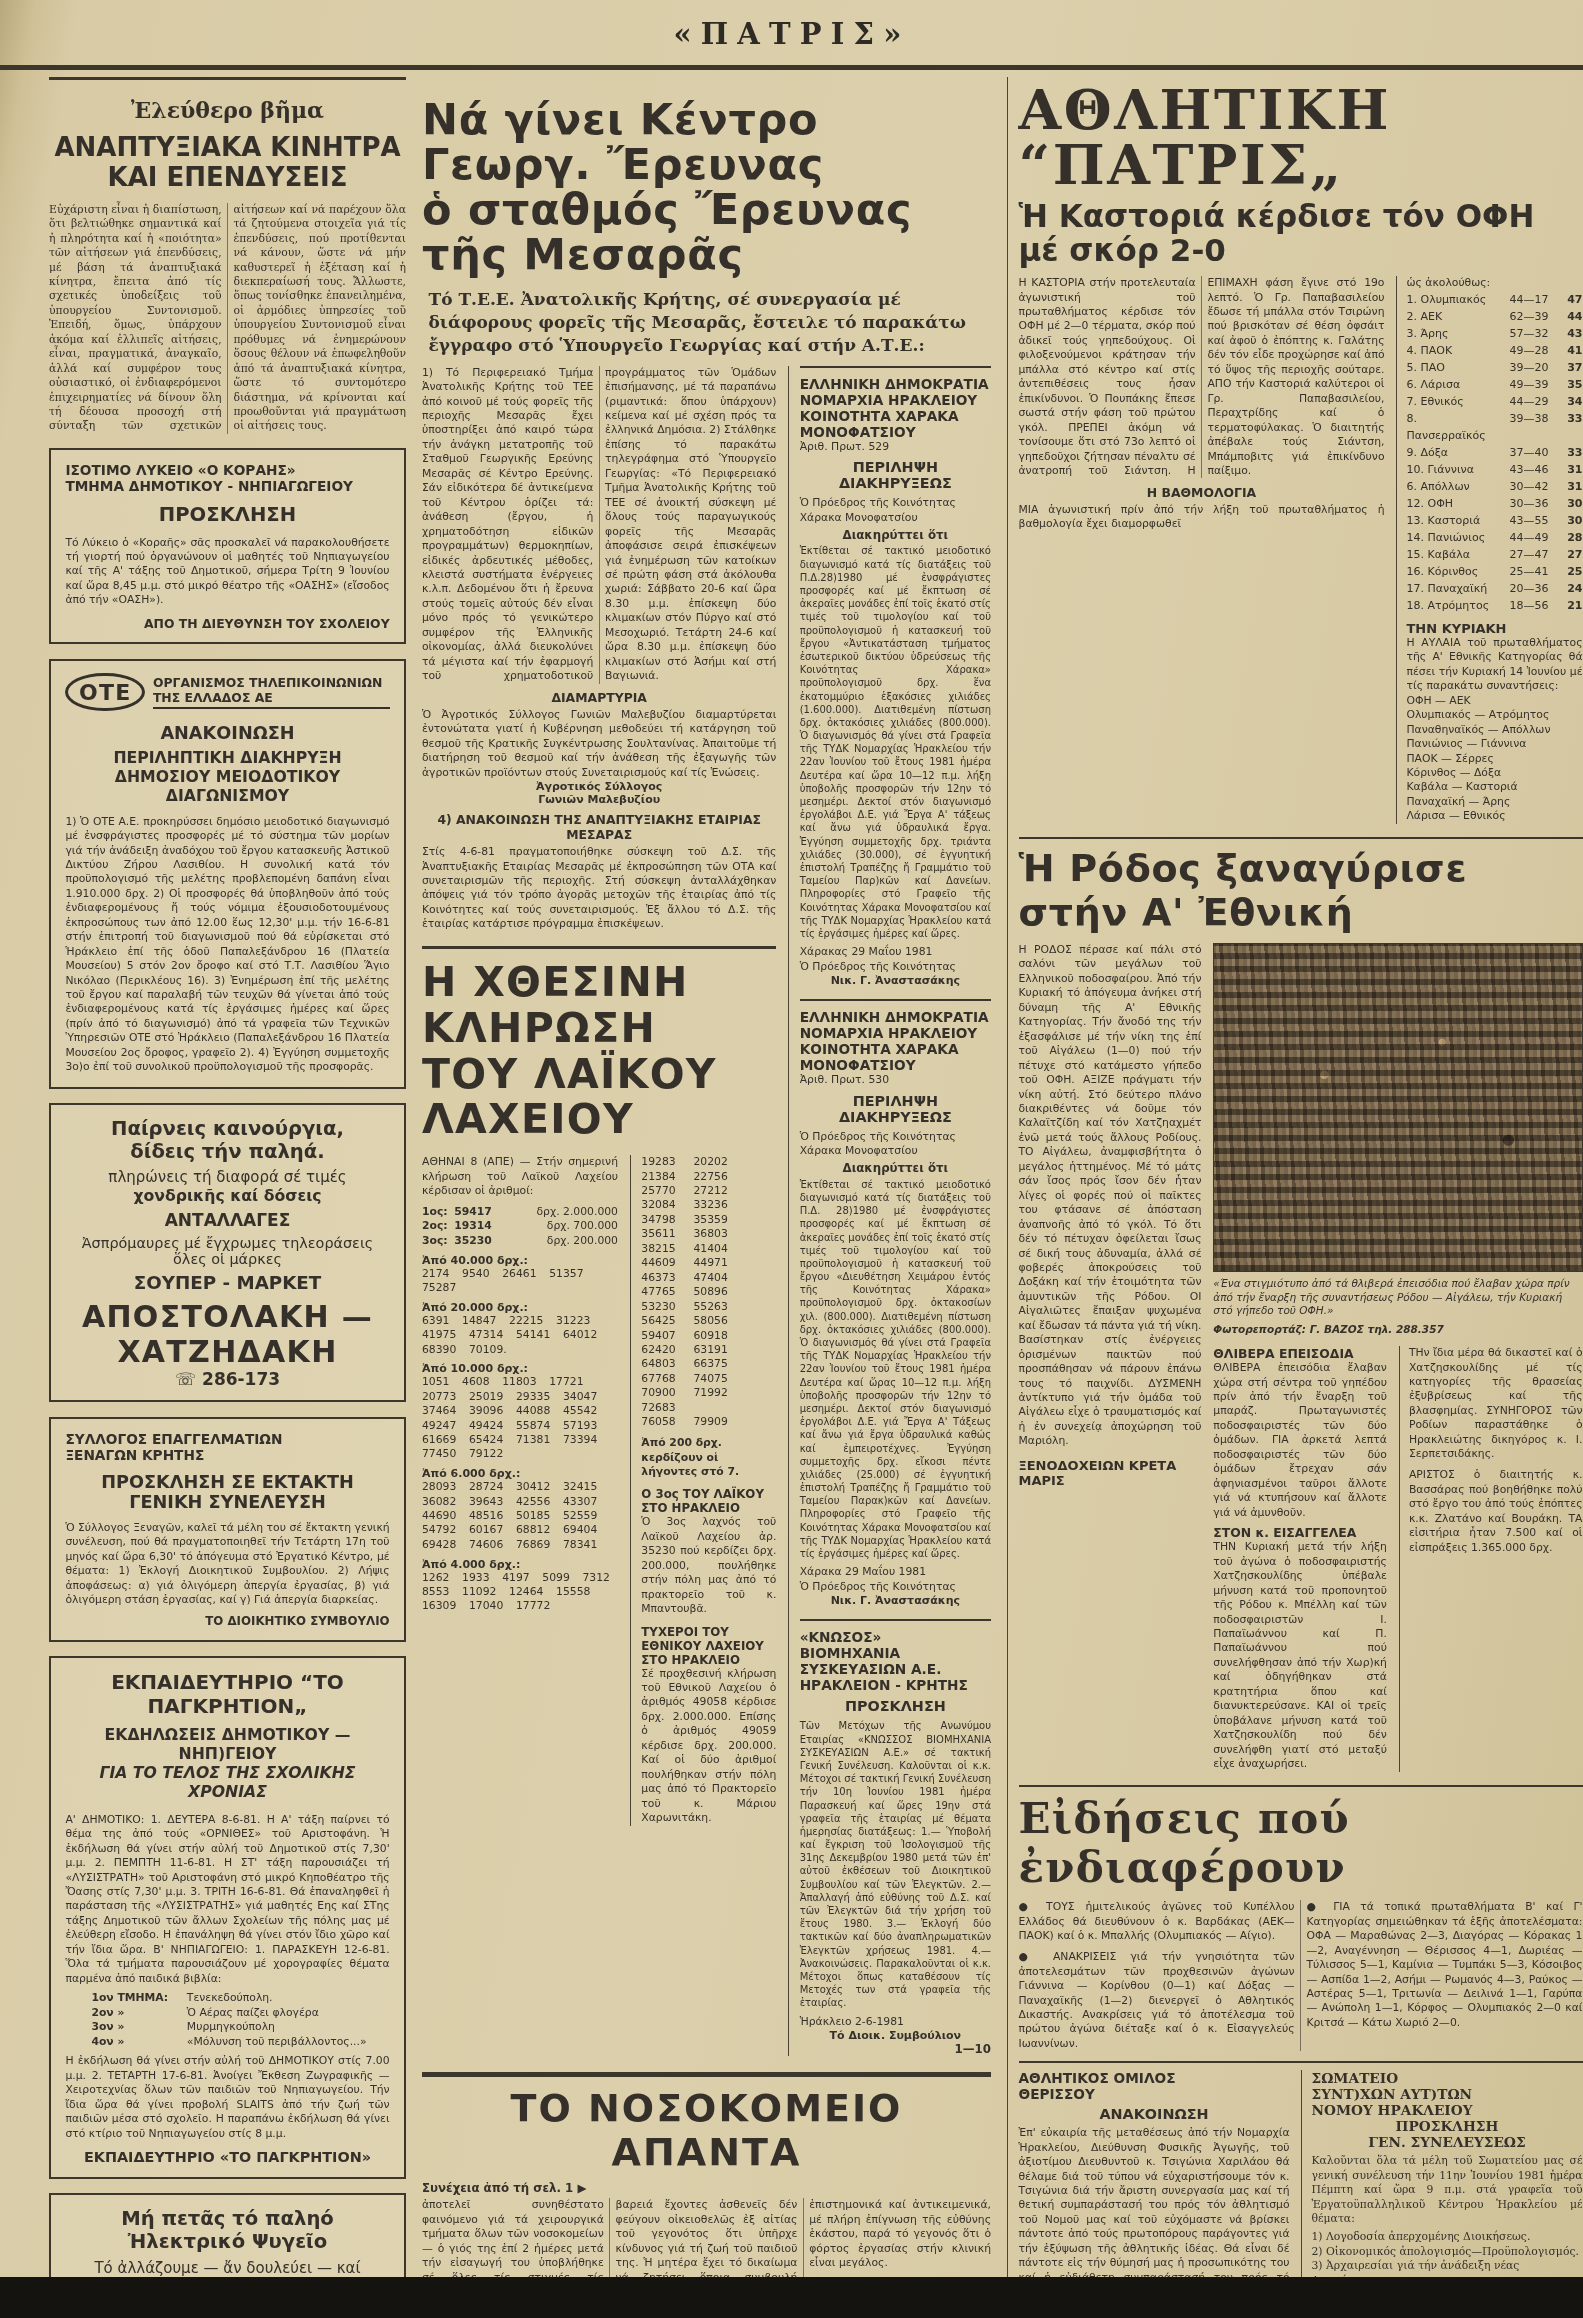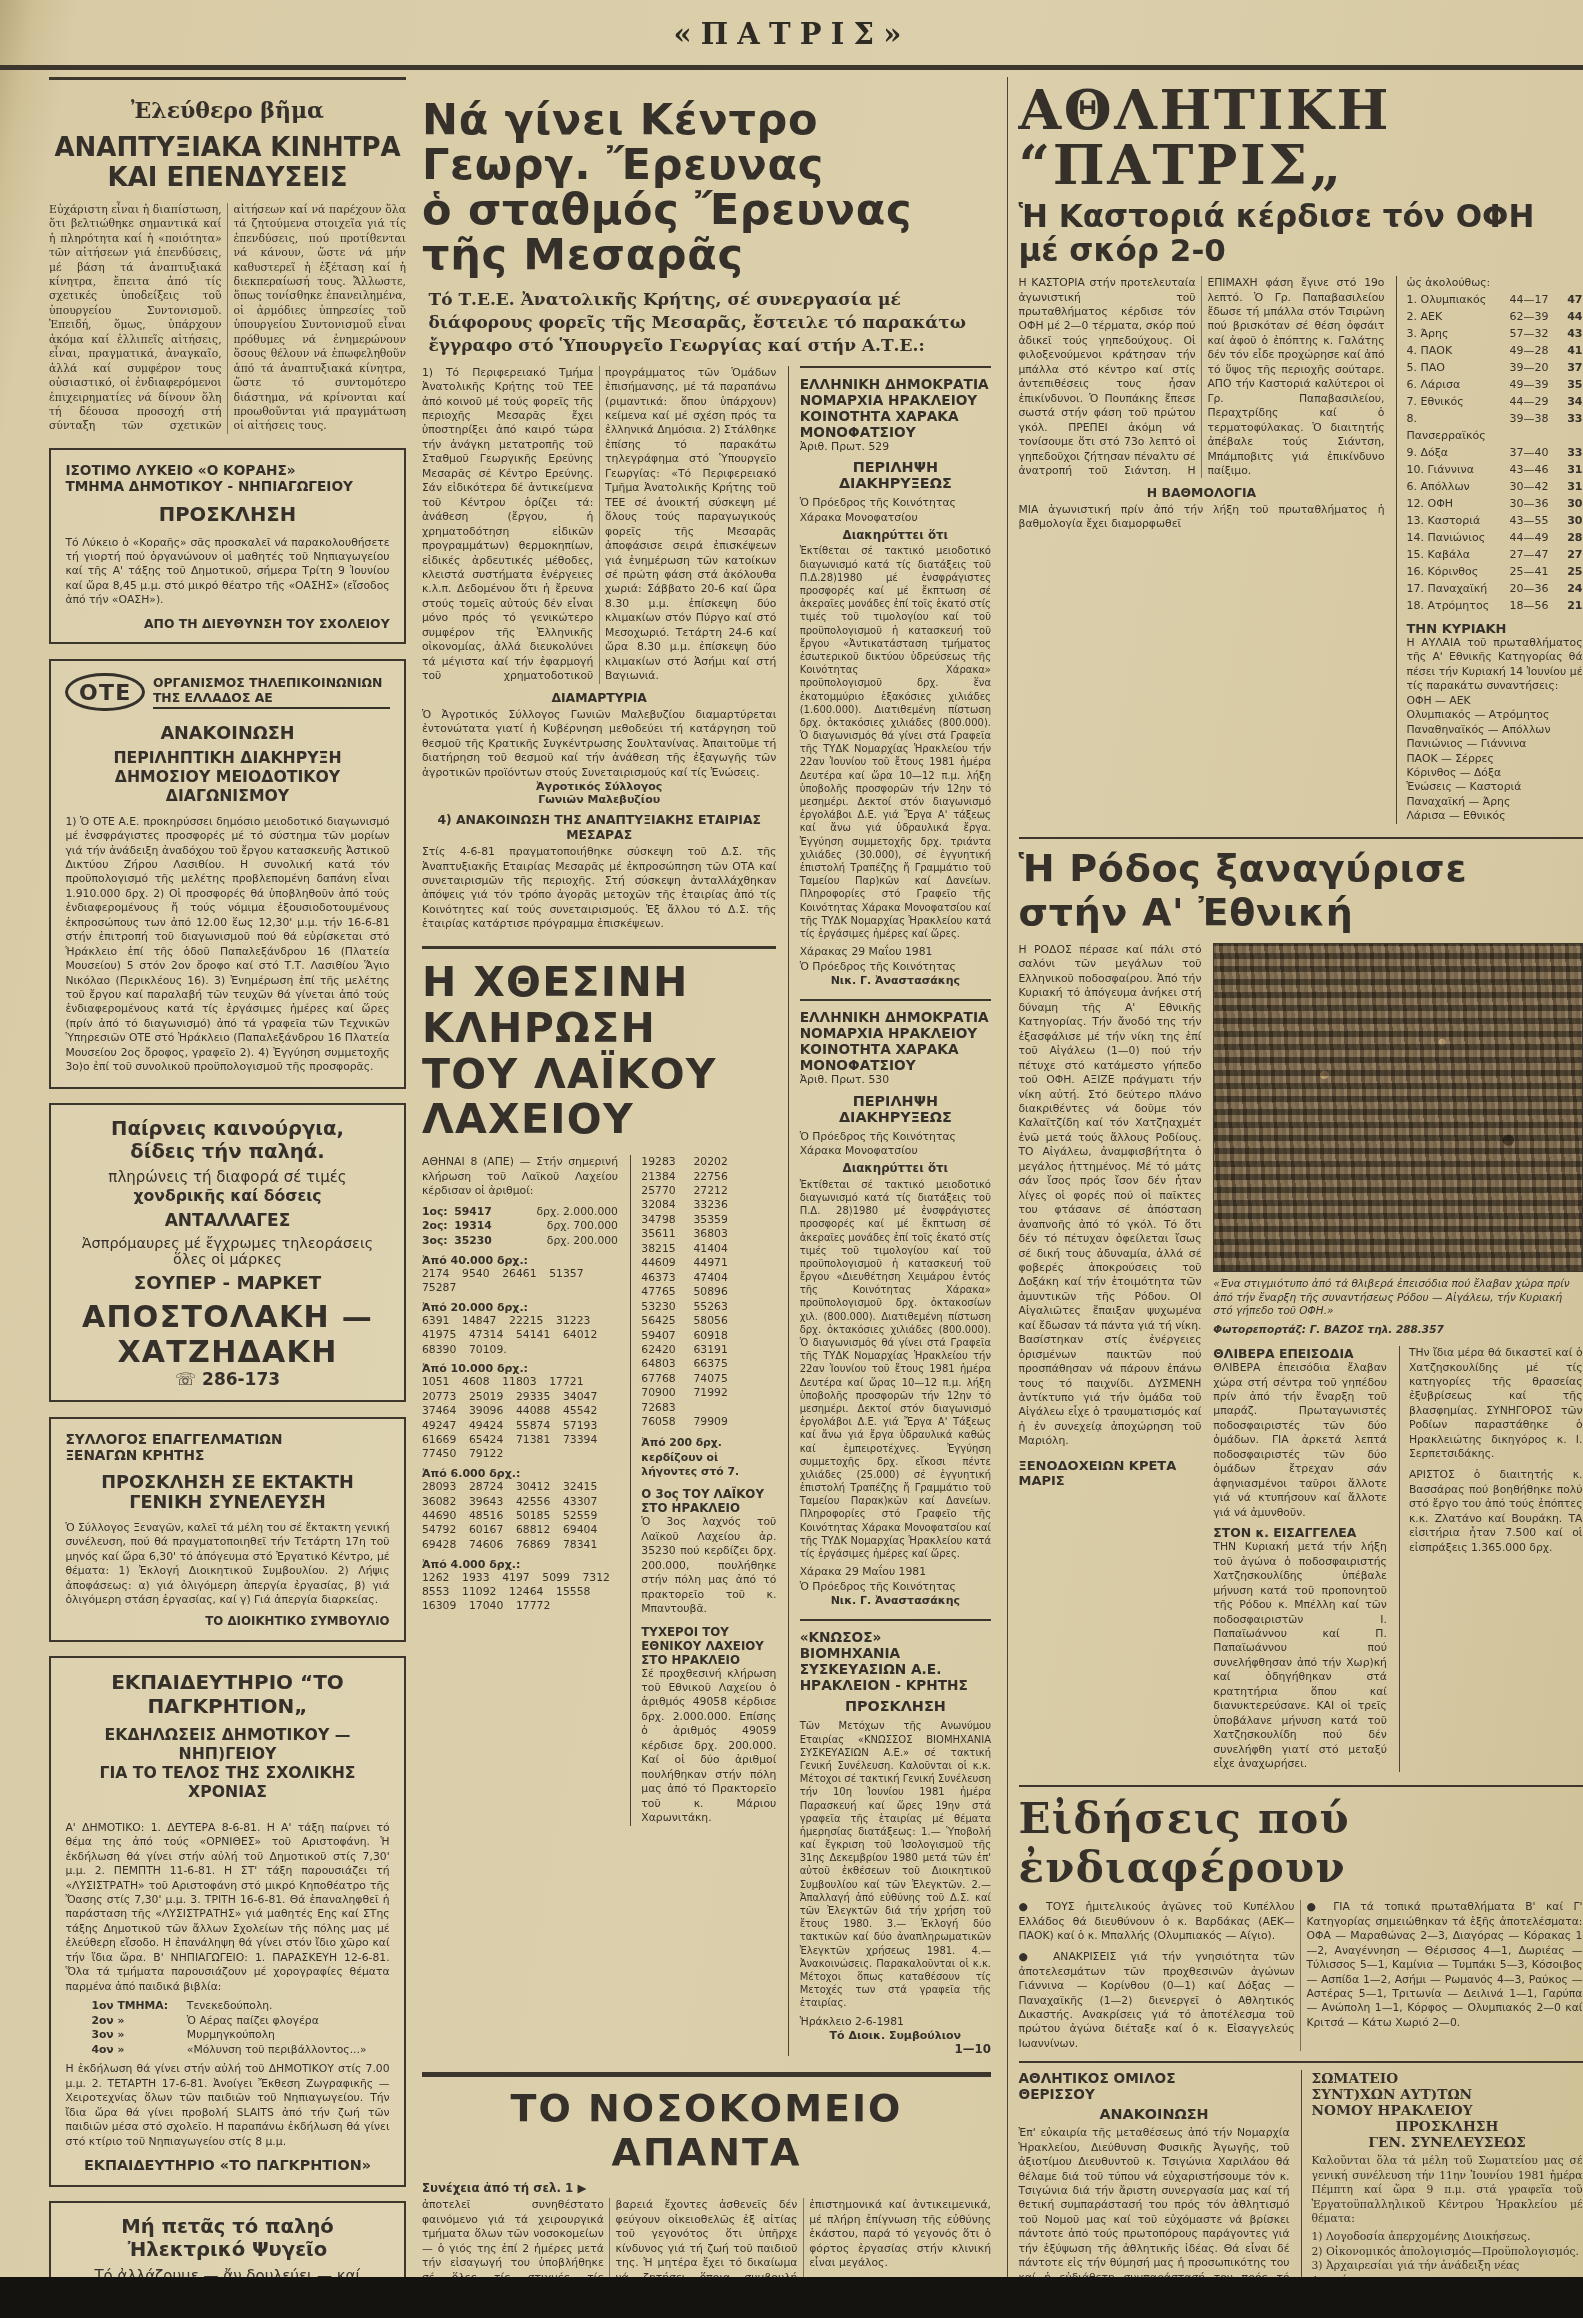--- a/index.html
+++ b/index.html
@@ -102,21 +102,21 @@
       <div class="boxlabel">ΣΥΛΛΟΓΟΣ ΕΠΑΓΓΕΛΜΑΤΙΩΝ</div>
       <div class="boxlabel">ΞΕΝΑΓΩΝ ΚΡΗΤΗΣ</div>
       <div class="center" style="font-weight:bold;font-size:17.7px;margin:9.2px 0;">ΠΡΟΣΚΛΗΣΗ ΣΕ ΕΚΤΑΚΤΗ ΓΕΝΙΚΗ ΣΥΝΕΛΕΥΣΗ</div>
       <div class="body17 just">Ὁ Σύλλογος Ξεναγῶν, καλεῖ τά μέλη του σέ ἔκτακτη γενική συνέλευση, πού θά πραγματοποιηθεῖ τήν Τετάρτη 17η τοῦ μηνός καί ὥρα 6,30' τό ἀπόγευμα στό Ἐργατικό Κέντρο, μέ θέματα:  1) Ἐκλογή Διοικητικοῦ Συμβουλίου.  2) Λήψις ἀποφάσεως: α) γιά ὀλιγόμερη ἀπεργία ἐργασίας, β) γιά ὀλιγόμερη στάση ἐργασίας, καί γ) Γιά ἀπεργία διαρκείας.</div>
       <div class="tag" style="margin-top:6.5px;">ΤΟ ΔΙΟΙΚΗΤΙΚΟ ΣΥΜΒΟΥΛΙΟ</div>
     </div>
 
     <div class="wavybox">
       <div class="center" style="font-weight:bold;font-size:20px;">ΕΚΠΑΙΔΕΥΤΗΡΙΟ “ΤΟ ΠΑΓΚΡΗΤΙΟΝ„</div>
       <div class="center" style="font-weight:bold;font-size:15.7px;margin-top:6.5px;">ΕΚΔΗΛΩΣΕΙΣ ΔΗΜΟΤΙΚΟΥ — ΝΗΠ)ΓΕΙΟΥ</div>
-      <div class="center" style="font-weight:bold;font-size:15.7px;margin-bottom:20px;">ΓΙΑ ΤΟ ΤΕΛΟΣ ΤΗΣ ΣΧΟΛΙΚΗΣ ΧΡΟΝΙΑΣ</div>
+      <div class="center" style="font-weight:bold;font-size:15.7px;margin-bottom:12px;font-style:italic;">ΓΙΑ ΤΟ ΤΕΛΟΣ ΤΗΣ ΣΧΟΛΙΚΗΣ ΧΡΟΝΙΑΣ</div>
       <div class="body17 just">Α' ΔΗΜΟΤΙΚΟ: 1. ΔΕΥΤΕΡΑ 8-6-81. Η Α' τάξη παίρνει τό θέμα της ἀπό τούς «ΟΡΝΙΘΕΣ» τοῦ Αριστοφάνη. Ἡ ἐκδήλωση θά γίνει στήν αὐλή τοῦ Δημοτικοῦ στίς 7,30' μ.μ.  2. ΠΕΜΠΤΗ 11-6-81. Η ΣΤ' τάξη παρουσιάζει τή «ΛΥΣΙΣΤΡΑΤΗ» τοῦ Αριστοφάνη στό μικρό Κηποθέατρο τῆς Ὄασης στίς 7,30' μ.μ.  3. ΤΡΙΤΗ 16-6-81. Θά ἐπαναληφθεῖ ἡ παράσταση τῆς «ΛΥΣΙΣΤΡΑΤΗΣ» γιά μαθητές Εης καί ΣΤης τάξης Δημοτικοῦ τῶν ἄλλων Σχολείων τῆς πόλης μας μέ ἐλεύθερη εἴσοδο. Η ἐπανάληψη θά γίνει στόν ἴδιο χῶρο καί τήν ἴδια ὥρα.  Β' ΝΗΠΙΑΓΩΓΕΙΟ: 1. ΠΑΡΑΣΚΕΥΗ 12-6-81. Ὅλα τά τμήματα παρουσιάζουν μέ χορογραφίες θέματα παρμένα ἀπό παιδικά βιβλία:</div>
       <div style="margin:5.2px 0 5.2px 26px;">
 
           <div class="body17">
             <span style="font-weight:bold;display:inline-block;min-width:92px;">1ον ΤΜΗΜΑ:</span>
             <span>Τενεκεδούπολη.</span>
           </div>
 
           <div class="body17">
             <span style="font-weight:bold;display:inline-block;min-width:92px;">2ον »</span>
@@ -423,21 +423,21 @@
         <div style="font-weight:bold;font-size:13px;margin-top:6.5px;">ΤΗΝ ΚΥΡΙΑΚΗ</div>
         <div class="body17 just">Η ΑΥΛΑΙΑ τοῦ πρωταθλήματος τῆς Α' Εθνικῆς Κατηγορίας θά πέσει τήν Κυριακή 14 Ἰουνίου μέ τίς παρακάτω συναντήσεις:</div>
         <div>
 
         <div class="body17">ΟΦΗ — ΑΕΚ</div>
             <div class="body17">Ολυμπιακός — Ατρόμητος</div>
             <div class="body17">Παναθηναϊκός — Απόλλων</div>
             <div class="body17">Πανιώνιος — Γιάννινα</div>
             <div class="body17">ΠΑΟΚ — Σέρρες</div>
             <div class="body17">Κόρινθος — Δόξα</div>
-            <div class="body17">Ἑνώσεις — Καστοριά</div>
+            <div class="body17">Καβάλα — Καστοριά</div>
             <div class="body17">Παναχαϊκή — Άρης</div>
             <div class="body17">Λάρισα — Εθνικός</div>
           </div>
       </div>
     </div>
 
     <div class="rodoshead" style="margin:13px 0 9.2px;border-top:2.6px solid #3c362c;padding-top:7px;">Ἡ Ρόδος ξαναγύρισε στήν Α' Ἐθνική</div>
 
     <div class="flexrow">
       <div style="width:183px;">

